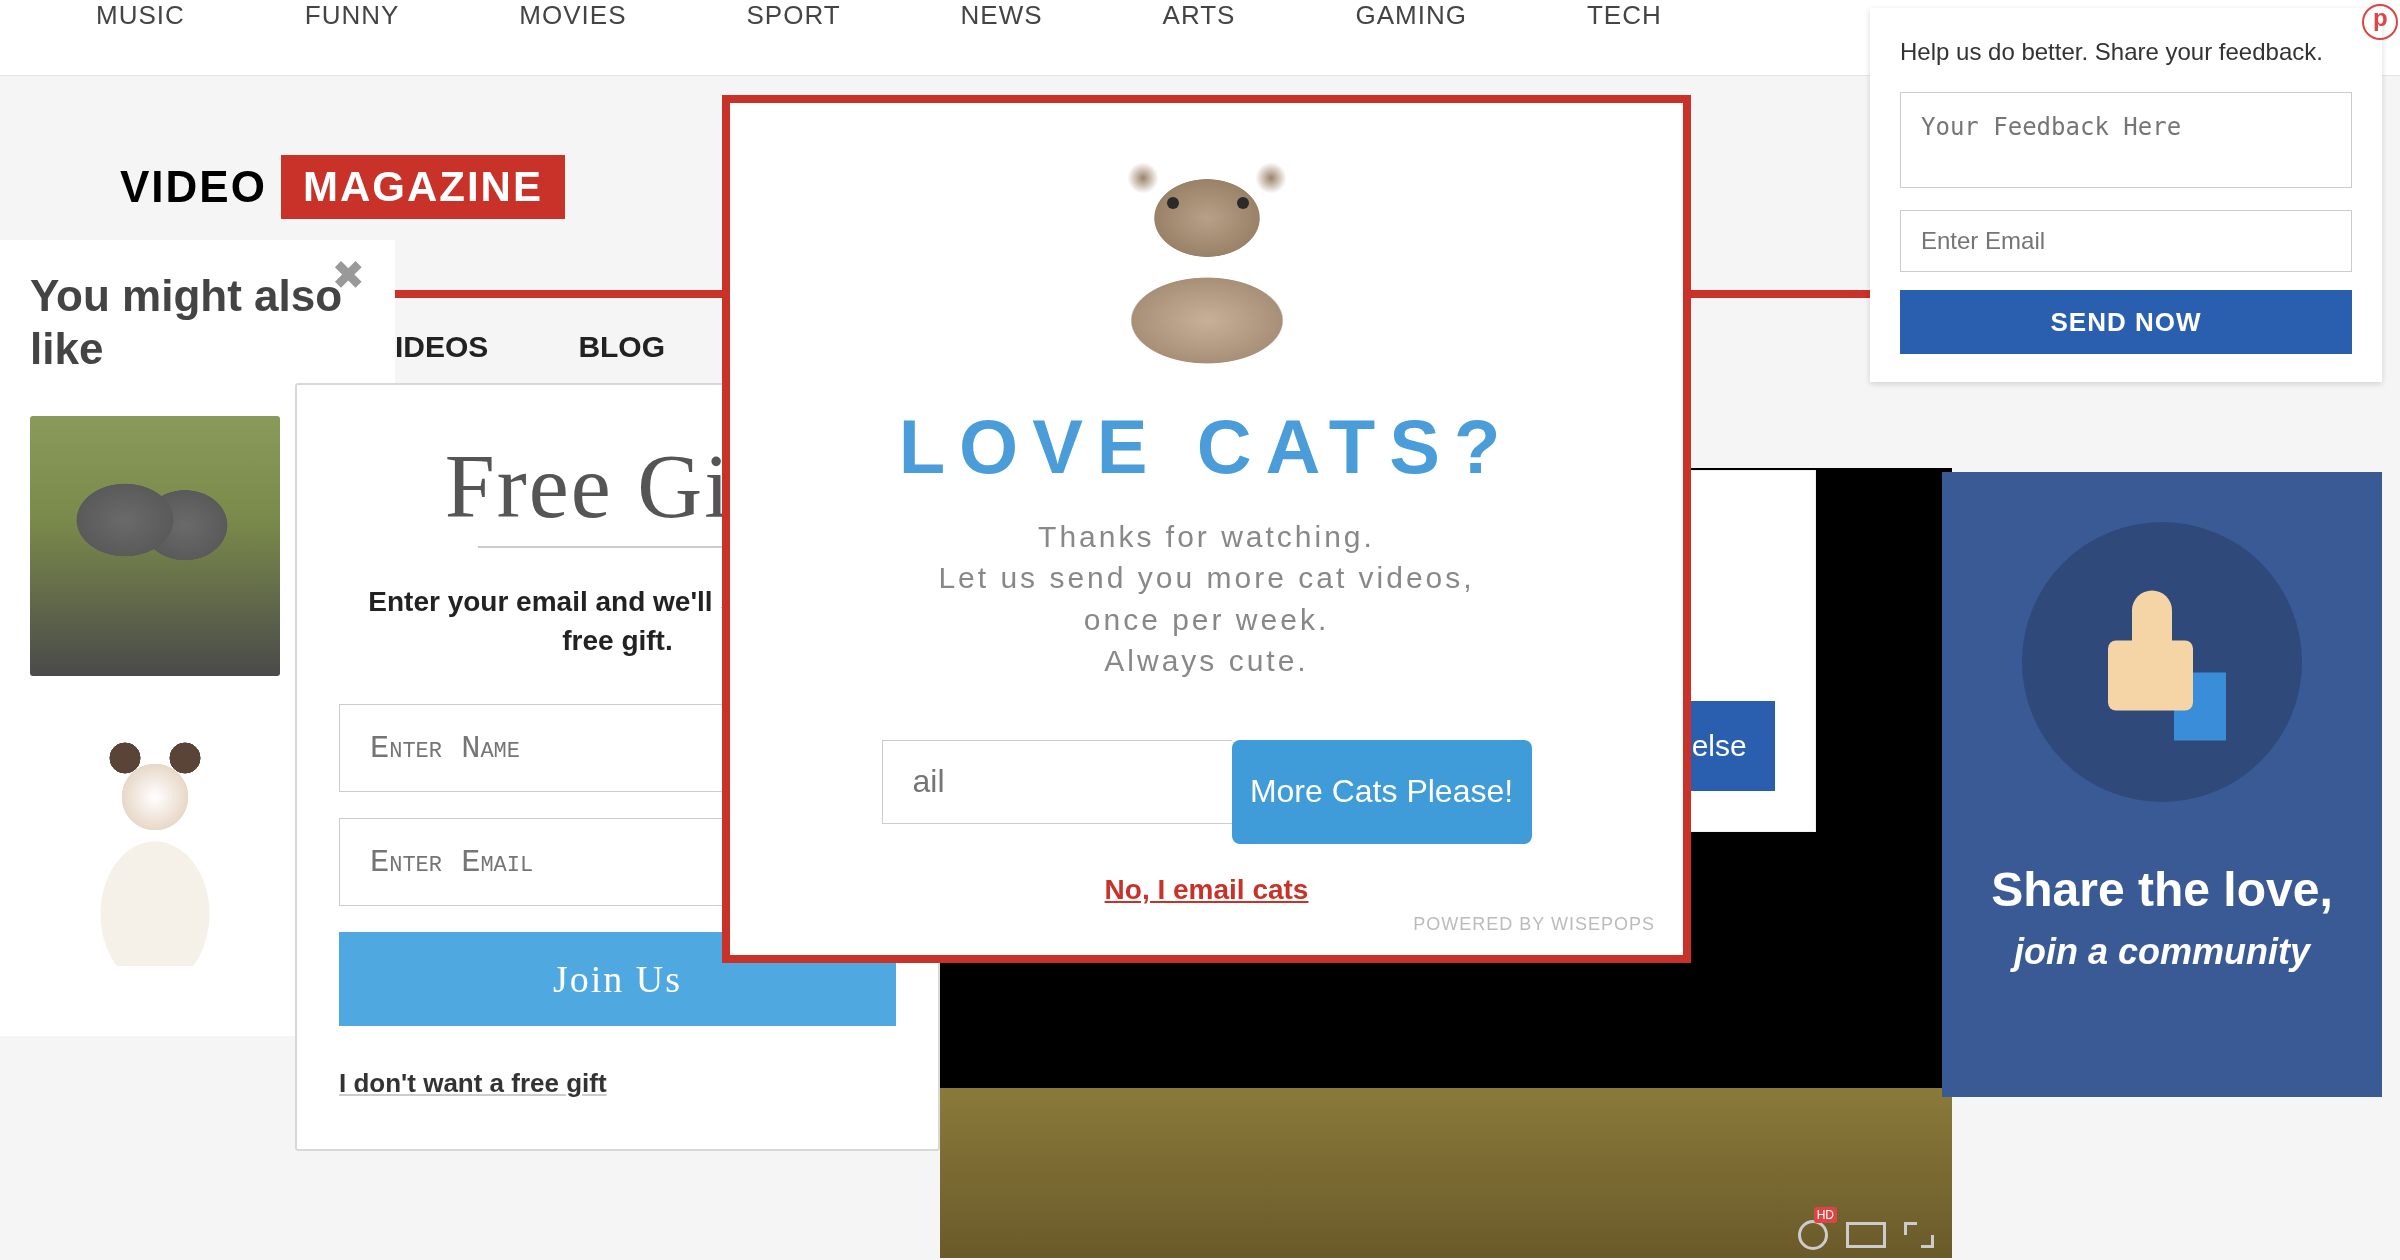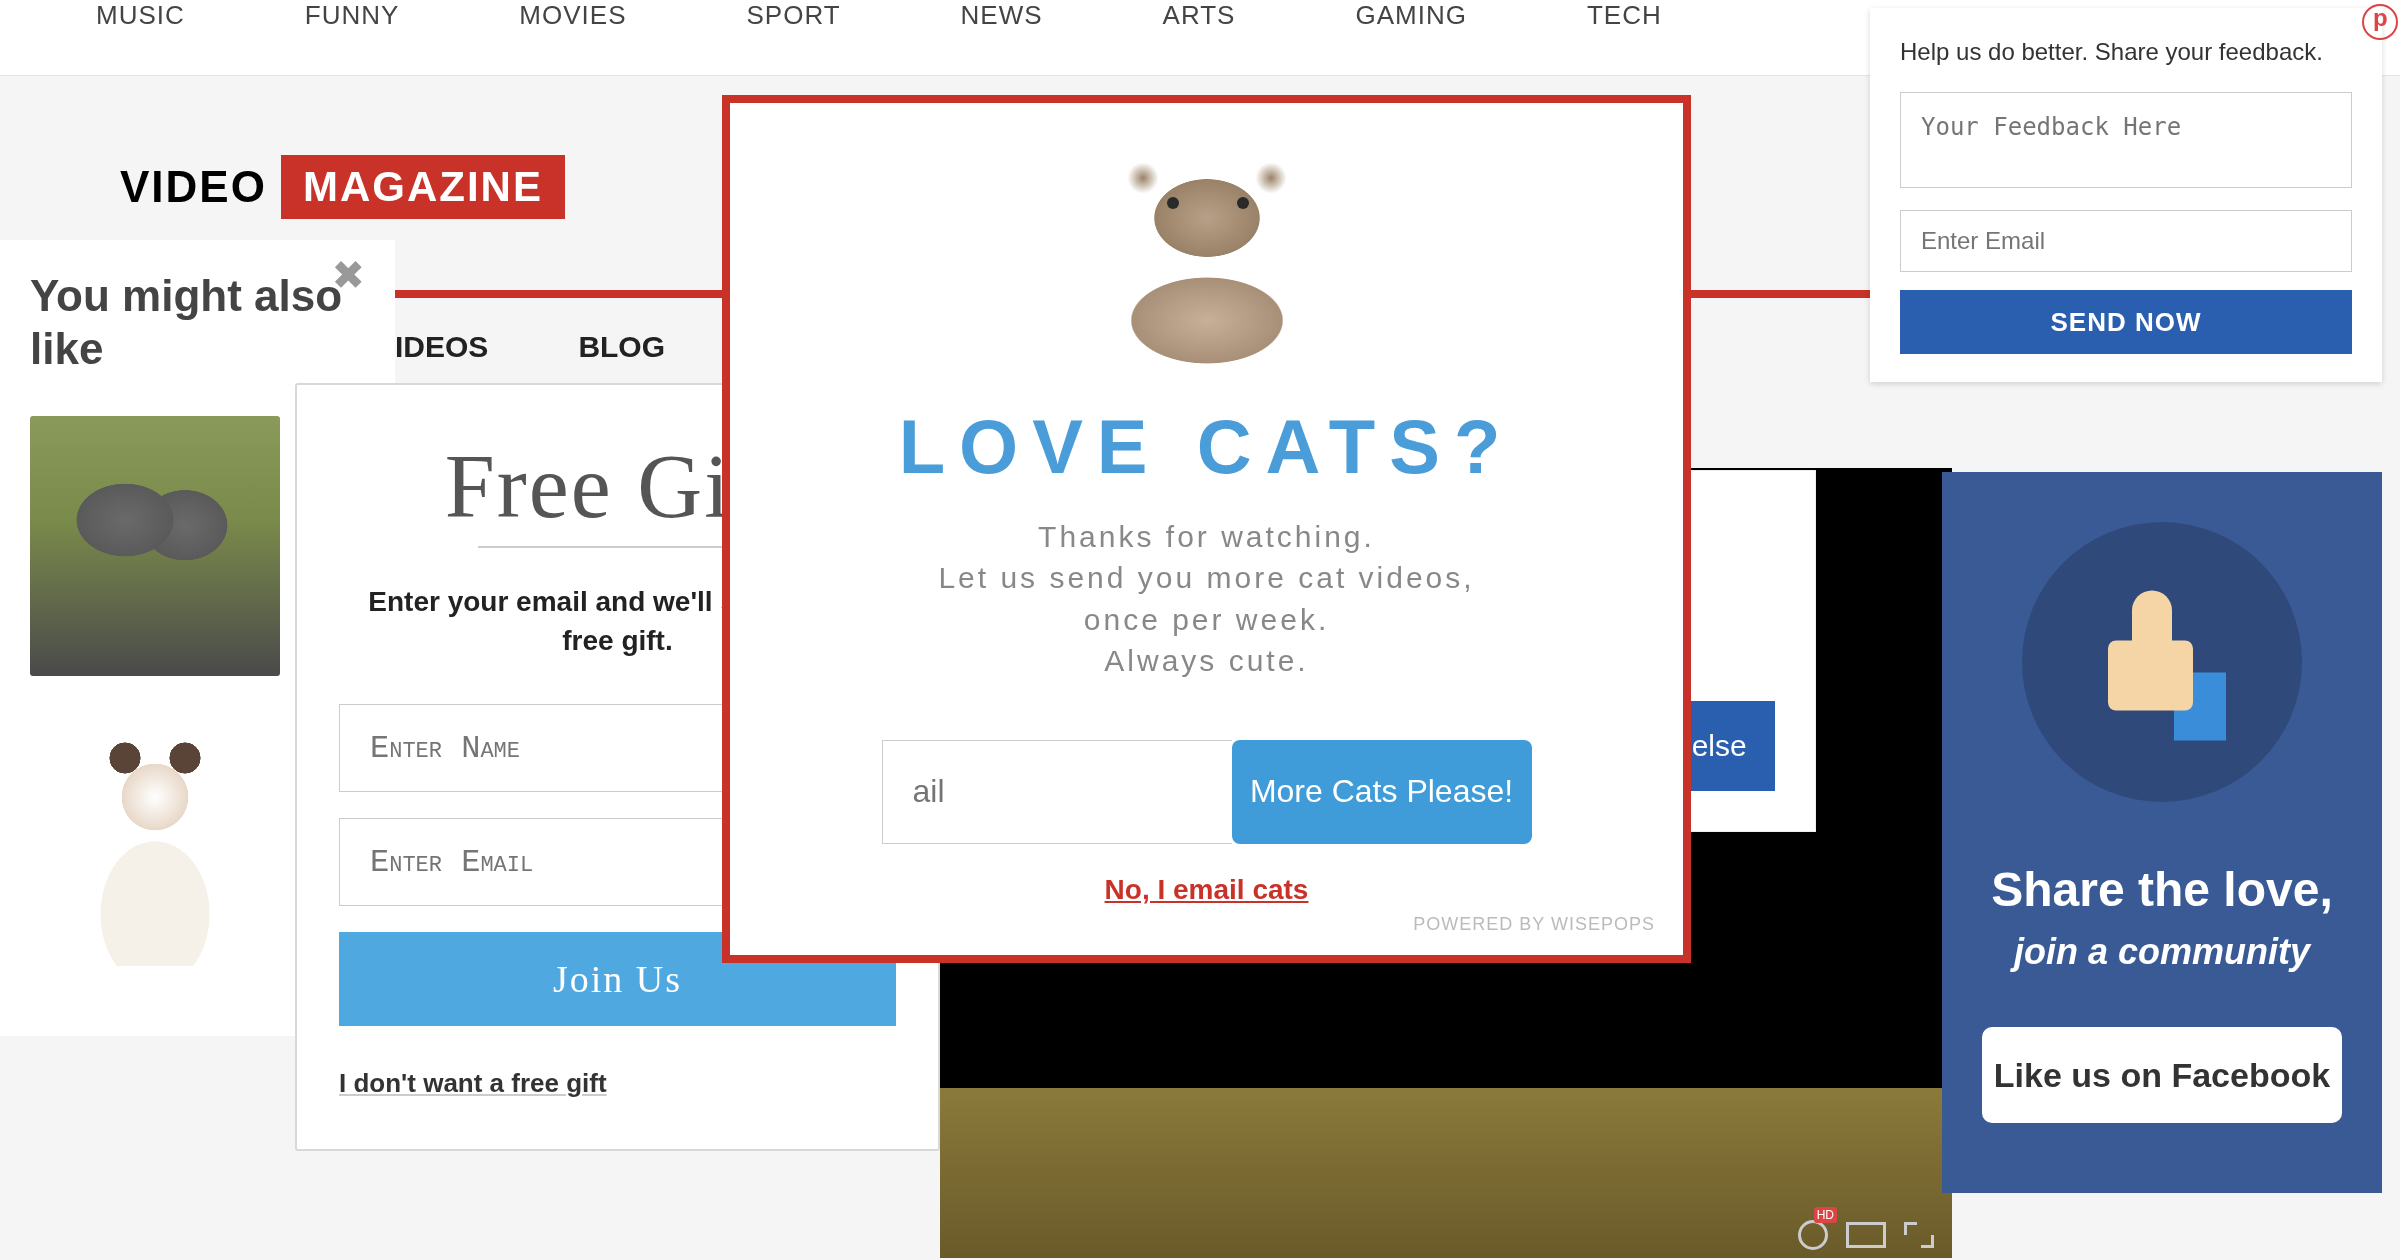--- a/index.html
+++ b/index.html
@@ -26,21 +26,21 @@
   .gift-input{width:100%;height:88px;border:1px solid #ccc;padding:0 30px;font-size:32px;font-family:'Courier New',monospace;font-variant:small-caps;margin-bottom:26px}
   .gift-btn{width:100%;height:94px;background:#4fa9e0;color:#fff;font-size:38px;font-family:'Brush Script MT',cursive;border:none;cursor:pointer;letter-spacing:2px}
   .gift-decline{text-align:left;font-size:26px;font-weight:600;color:#333;margin-top:42px;text-decoration:underline;text-decoration-color:#ccc}
   .cats-popup{position:absolute;top:95px;left:722px;width:969px;background:#fff;border:8px solid #c83228;padding:30px 10px 20px;z-index:5}
   .kitten{width:320px;height:250px;margin:0 auto 20px;position:relative}
   .kitten::before{content:"";position:absolute;inset:0;background:radial-gradient(ellipse 95px 70px at 50% 34%,#b8a088 0%,#9a8268 55%,transparent 56%),radial-gradient(ellipse 150px 85px at 50% 75%,#c8b098 0%,#a89078 50%,transparent 51%),radial-gradient(circle 26px at 30% 18%,#9a8268,transparent 60%),radial-gradient(circle 26px at 70% 18%,#9a8268,transparent 60%)}
   .kitten::after{content:"";position:absolute;top:64px;left:120px;width:12px;height:12px;background:#2a2a2a;border-radius:50%;box-shadow:70px 0 0 #2a2a2a}
   .cats-title{font-size:76px;font-weight:900;color:#4a9dd8;text-align:center;letter-spacing:14px;margin-bottom:26px}
   .cats-body{font-size:30px;color:#888;text-align:center;letter-spacing:3px;line-height:1.38;margin-bottom:58px}
   .cats-row{display:flex;justify-content:center;gap:0;margin-bottom:30px}
-  .cats-email{width:350px;height:104px;border:1px solid #ccc;padding:0 30px;font-size:32px;color:#888;border-right:none}
+  .cats-email{width:350px;height:84px;border:1px solid #ccc;padding:0 30px;font-size:32px;color:#888;border-right:none}
   .cats-btn{width:300px;height:104px;background:#3f9cd8;color:#fff;font-size:32px;border:none;border-radius:8px;cursor:pointer}
   .cats-decline{text-align:center;font-size:28px;font-weight:700;color:#c83228;text-decoration:underline;cursor:pointer;margin-bottom:8px}
   .cats-powered{text-align:right;font-size:18px;color:#bbb;padding-right:18px;letter-spacing:1px}
   .join-card{position:absolute;top:470px;left:946px;width:870px;background:#fff;z-index:3;padding:230px 40px 40px;border:1px solid #eee}
   .join-row{display:flex}
   .join-email{flex:1;height:90px;border:2px solid #ccc;padding:0 30px;font-size:34px;color:#888}
   .join-btn{width:280px;height:90px;background:#2a5fb0;color:#fff;font-size:30px;border:none;cursor:pointer}
   .video{position:absolute;top:468px;left:940px;width:1012px;height:790px;background:#000;z-index:1}
   .video-img{position:absolute;left:0;right:0;top:620px;height:170px;background:linear-gradient(180deg,#8a7a3a,#6a5a2a)}
   .video-ctrl{position:absolute;bottom:8px;right:18px;display:flex;gap:18px;align-items:center;z-index:2}
@@ -157,14 +157,13 @@
 </div>
 
 <div class="share-card">
   <div class="thumb-circle">
     <div class="thumb-up">
         <div class="cuff"></div>
       </div>
   </div>
   <div class="share-t1">Share the love,</div>
   <div class="share-t2">join a community</div>
-  <button class="share-btn">Like us on Facebook</button>
 </div>
 
 </body></html>

